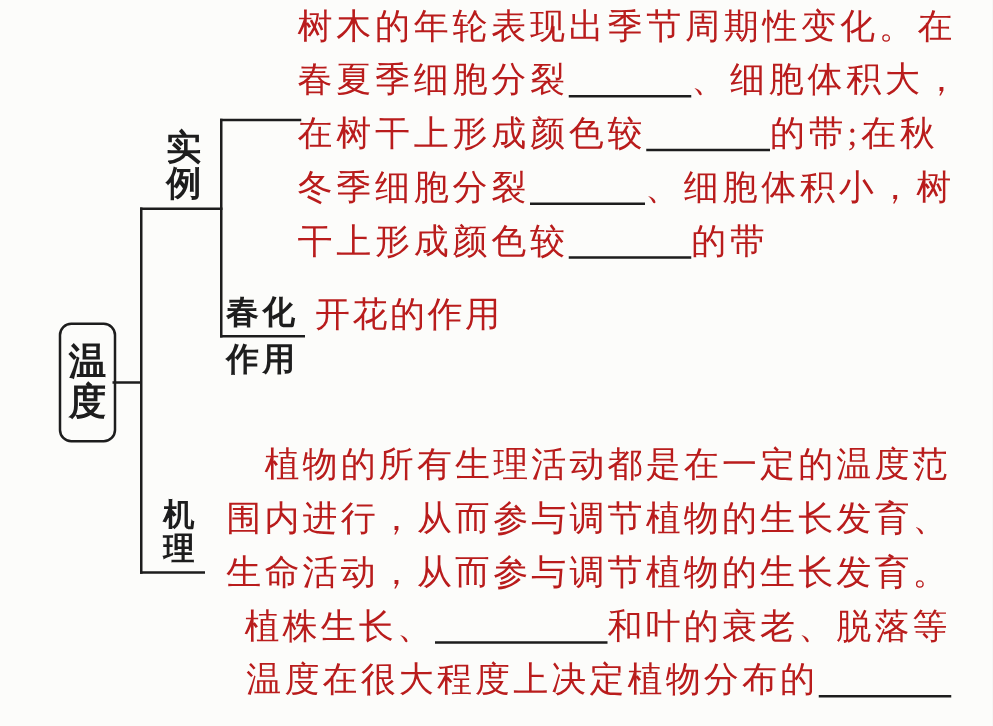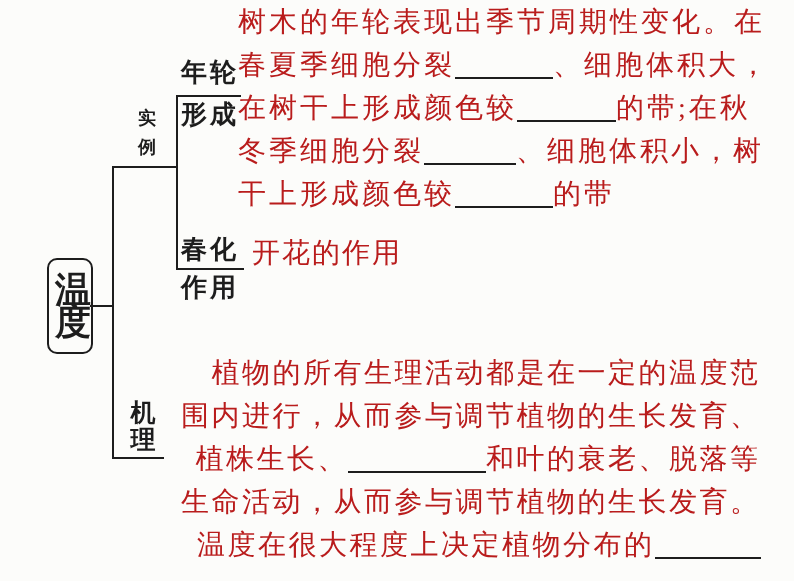--- a/index.html
+++ b/index.html
@@ -19,30 +19,30 @@
   .vline{position:absolute;border-left:2px solid #1d1d1d;width:0;}
 
   
   .root-box{
     position:absolute;left:47px;top:258px;
     width:42px;height:92px;
     border:2.5px solid #1d1d1d;border-radius:10px;
     display:flex;align-items:center;justify-content:center;
   }
   .root-box .vtext{
-    font-size:36px;line-height:32px;width:30px;
+    font-size:30px;line-height:32px;width:30px;
     text-align:center;word-break:break-all;font-weight:600;
   }
 
   
   .vlabel{
     position:absolute;word-break:break-all;text-align:center;
     font-weight:600;
   }
-  .vlabel.shili{left:131px;top:104px;width:32px;font-size:18px;line-height:29px;}
+  .vlabel.shili{left:131px;top:104px;width:32px;font-size:28px;line-height:29px;}
   .vlabel.jili{left:128px;top:399px;width:30px;font-size:25px;line-height:27px;}
 
   
   .sublabel{position:absolute;font-size:26px;font-weight:600;letter-spacing:3px;white-space:nowrap;}
   .sublabel div{height:42px;line-height:42px;}
   .sublabel.nianlun{left:181px;top:52px;}
   .sublabel.chunhua{left:181px;top:231px;}
   .sublabel.chunhua div{height:38px;line-height:38px;}
 
   
@@ -74,40 +74,36 @@
   <div class="vline" style="left:112px;top:166px;height:293px;"></div>
   <div class="hline" style="left:112px;top:166px;width:66px;"></div>
   <div class="vline" style="left:176px;top:95px;height:175px;"></div>
   <div class="hline" style="left:176px;top:95px;width:65px;"></div>
   <div class="hline" style="left:176px;top:268px;width:68px;"></div>
   <div class="hline" style="left:112px;top:457px;width:52px;"></div>
 
   <div class="vlabel shili">实例</div>
   <div class="vlabel jili">机理</div>
 
-  <div class="sublabel nianlun">
-    <div>年轮</div>
-    <div>形成</div>
-  </div>
   <div class="sublabel chunhua">
     <div>春化</div>
     <div>作用</div>
   </div>
 
   <div class="tblock b1">
       <div class="tline"><span>树木的年轮表现出季节周期性变化。在</span></div>
       <div class="tline"><span>春夏季细胞分裂</span><span class="blank" style="width: 98px;"></span><span>、细胞体积大，</span></div>
       <div class="tline"><span>在树干上形成颜色较</span><span class="blank" style="width: 99px;"></span><span>的带;在秋</span></div>
       <div class="tline"><span>冬季细胞分裂</span><span class="blank" style="width: 92px;"></span><span>、细胞体积小，树</span></div>
       <div class="tline"><span>干上形成颜色较</span><span class="blank" style="width: 98px;"></span><span>的带</span></div>
     </div>
   <div class="tblock b2">
       <div class="tline"><span>开花的作用</span></div>
     </div>
   <div class="tblock b3">
       <div class="tline"><span>植物的所有生理活动都是在一定的温度范</span></div>
       <div class="tline"><span>围内进行，从而参与调节植物的生长发育、</span></div>
+      <div class="tline"><span>生命活动，从而参与调节植物的生长发育。</span></div>
       <div class="tline"><span>植株生长、</span><span class="blank" style="width: 138px;"></span><span>和叶的衰老、脱落等</span></div>
-      <div class="tline"><span>生命活动，从而参与调节植物的生长发育。</span></div>
       <div class="tline"><span>温度在很大程度上决定植物分布的</span><span class="blank" style="width: 106px;"></span></div>
     </div>
 
 </div>
 
 </body></html>

